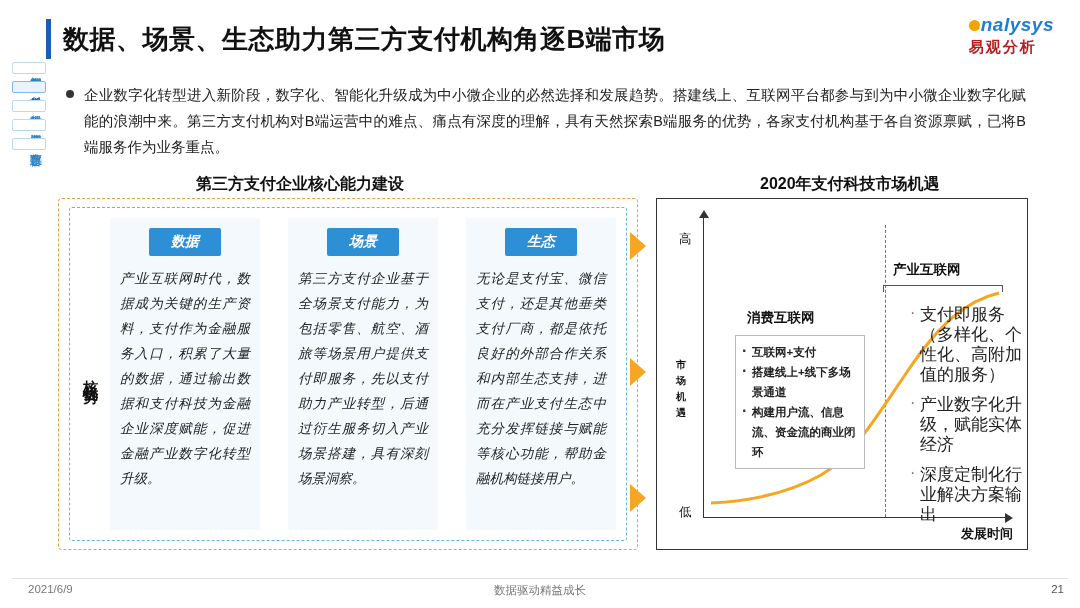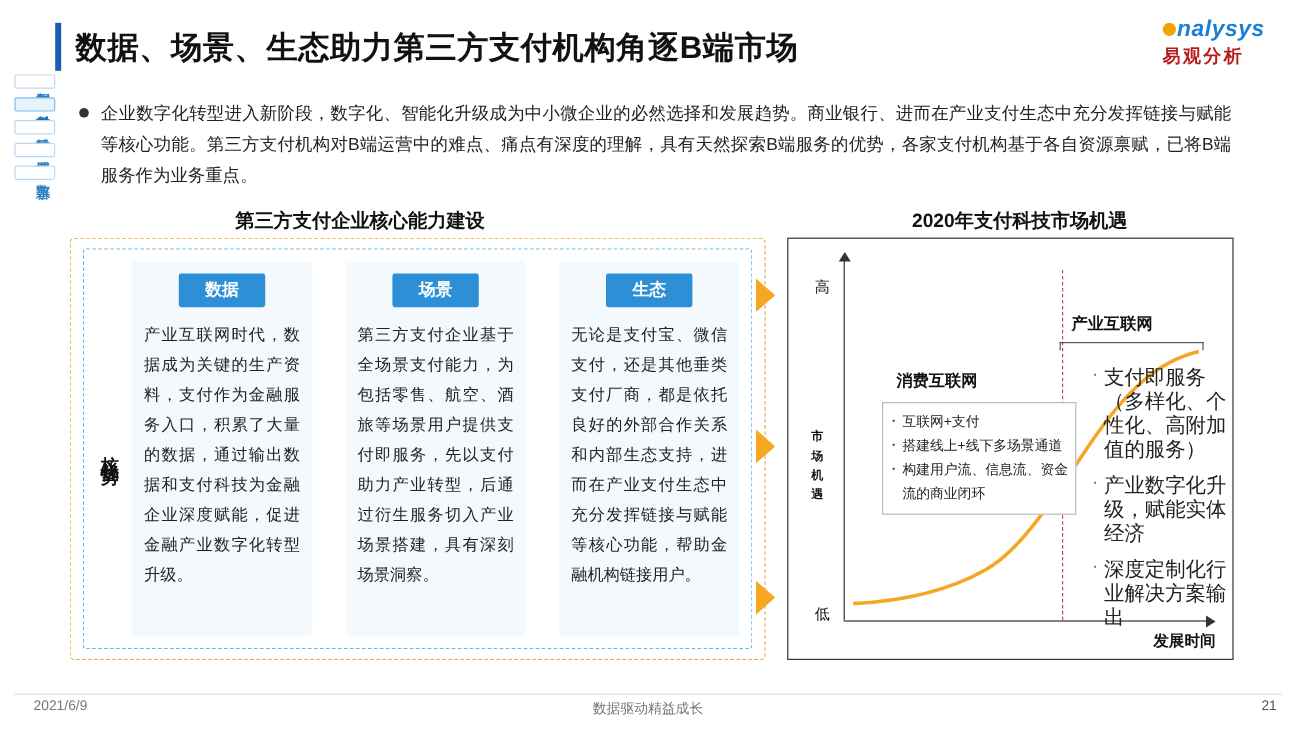--- a/index.html
+++ b/index.html
@@ -86,21 +86,21 @@
     border:1px dashed #6ab3e8; border-radius:3px;
     display:flex;
   }
   .core-label {
     width:40px; flex:none; display:flex; align-items:center; justify-content:center;
   }
   .core-label span {
     writing-mode:vertical-rl; text-orientation:upright;
     font-size:15px; font-weight:bold; color:#111; letter-spacing:3px;
   }
-  .cols { flex:1; display:flex; gap:28px; padding:10px 10px 10px 0; }
+  .cols { flex:1; display:flex; gap:28px; padding:10px 10px 10px 0;font-style:italic; }
   .col {
     flex:1; background:#f3f9fd; border-radius:2px;
     display:flex; flex-direction:column; align-items:center;
     padding:10px 10px 8px 10px;
   }
   .col-chip {
     background:#2d8fd6; color:#fff; font-size:14px; font-weight:bold;
     padding:5px 22px; border-radius:2px; margin-bottom:10px;
   }
   .col-body {
@@ -162,21 +162,21 @@
   .bracket {
     position:absolute; border-top:1px solid #555; height:7px;
     border-left:1px solid #555; border-right:1px solid #555;
   }
   #brk-industry { left:226px; top:86px; width:120px; }
 
   .box-list {
     position:absolute; border:1px solid #bbb; background:#fff;
     font-size:11.5px; line-height:20px; color:#222; padding:6px 6px 6px 6px;
   }
-  #box-consumer { left:78px; top:136px; width:162px; }
+  #box-consumer { left:78px; top:136px; width:130px;font-weight:bold; }
   #box-consumer li { margin-left:-16px; }
   .box-list ul { margin:0; padding-left:16px; list-style:none; }
   .box-list li { position:relative; padding-left:10px; }
   .box-list li:before {
     content:"·"; position:absolute; left:0; top:-1px; font-size:16px; color:#333;
   }
   #list-industry {
     position:absolute; left:253px; top:106px; width:126px;
     font-size:17px; line-height:20px; color:#222;
   }
@@ -220,21 +220,21 @@
 <div class="rail">
   <div class="rail-item">银行数字创新</div>
   <div class="rail-item active">支付科技</div>
   <div class="rail-item">保险科技</div>
   <div class="rail-item">资管服务</div>
   <div class="rail-item">数字普惠</div>
 </div>
 
 <div class="intro">
   <div class="bullet"></div>
-  <p>企业数字化转型进入新阶段，数字化、智能化升级成为中小微企业的必然选择和发展趋势。商业银行、进而在产业支付生态中充分发挥链接与赋能等核心功能。第三方支付机构对B端运营中的难点、痛点有深度的理解，具有天然探索B端服务的优势，各家支付机构基于各自资源禀赋，已将B端服务作为业务重点。</p>
+  <p>企业数字化转型进入新阶段，数字化、智能化升级成为中小微企业的必然选择和发展趋势。搭建线上、互联网平台都参与到为中小微企业数字化赋能的浪潮中来。第三方支付机构对B端运营中的难点、痛点有深度的理解，具有天然探索B端服务的优势，各家支付机构基于各自资源禀赋，已将B端服务作为业务重点。</p>
 </div>
 
 <div class="sec-head" id="head-left">第三方支付企业核心能力建设</div>
 <div class="sec-head" id="head-right">2020年支付科技市场机遇</div>
 
 <div class="left-card">
   <div class="left-inner">
     <div class="core-label">
       <span>核心优势</span>
     </div>

